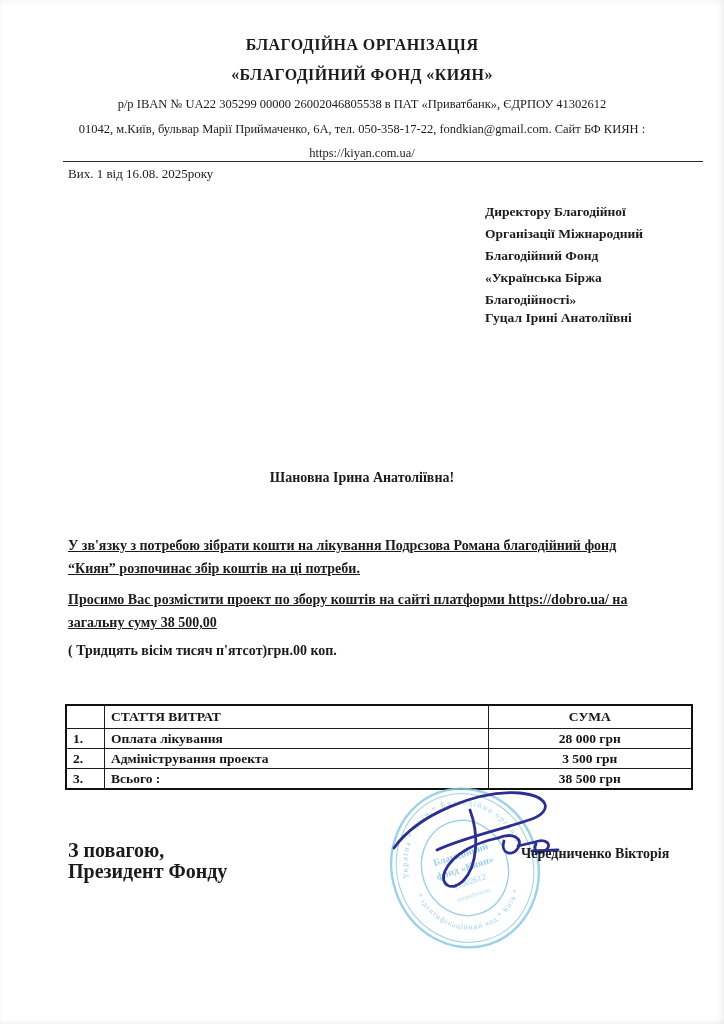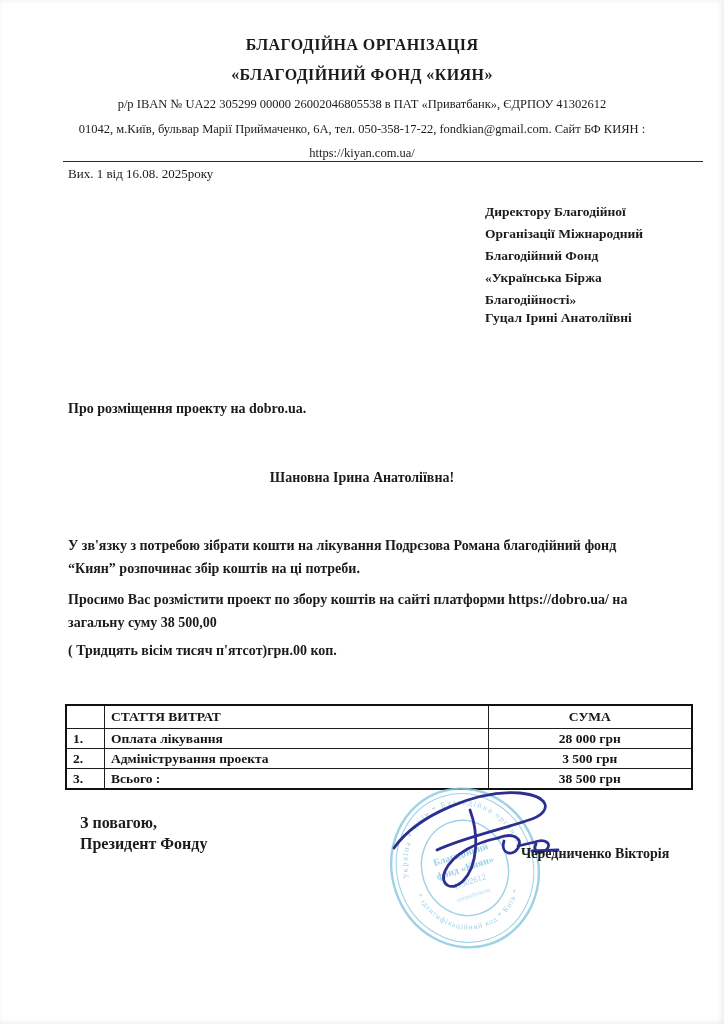--- a/index.html
+++ b/index.html
@@ -16,36 +16,36 @@
   .ctr{text-align:center;width:724px;left:0;}
   .b{font-weight:bold;}
   .hdr-title{font-size:16px;letter-spacing:.4px;}
   .hdr-sub{font-size:12.5px;}
   .hrule{position:absolute;left:63px;top:161px;width:640px;height:0;border-top:1.6px solid #2a2a2a;}
   .ref{font-size:13px;}
   .recipient{left:485px;top:201px;width:210px;font-size:13.5px;line-height:22px;}
   .person{left:485px;top:310px;font-size:13.5px;}
   .subject{left:68px;top:401px;font-size:14px;}
   .salutation{top:470px;font-size:14px;}
-  .para{left:68px;width:592px;font-size:14px;line-height:23px;text-align:left;}
+  .para{left:68px;width:592px;font-size:14px;line-height:23px;text-align:left;text-decoration:underline;}
   .p1{top:534px;}
   .p2{top:588px;}
   .words{left:68px;top:643px;font-size:14px;}
   table.costs{
     position:absolute;left:65px;top:704px;width:628px;
     border-collapse:collapse;font-size:13.5px;font-weight:bold;
     color:#161616;
   }
   table.costs td{border:1px solid #1d1d1d;padding:1px 6px;height:17px;line-height:16px;}
   table.costs tr.head td{border-top:2px solid #111;height:20px;}
   table.costs{border:2px solid #111;font-family:Liberation Serif, serif;}
   td.c-num{width:26px;text-align:left;padding-left:5px;}
   td.c-desc{width:388px;}
   td.c-sum{width:200px;text-align:center;}
-  .closing{left:68px;top:812px;font-size:16px;line-height:21px;margin-left:12px;}
+  .closing{left:68px;top:840px;font-size:20px;line-height:21px;}
   .signer{left:521px;top:846px;font-size:14px;}
   .stamp-svg{left:386px;top:783px;}
   .sig-svg{left:382px;top:780px;}
 </style>
 </head>
 <body>
 
 <div class="page">
 
   <div class="abs ctr b hdr-title" style="top:36px;font-family:Liberation Serif, serif;">БЛАГОДІЙНА ОРГАНІЗАЦІЯ</div>
@@ -58,21 +58,20 @@
 
   <div class="abs b recipient">
     <div>Директору Благодійної</div>
     <div>Організації Міжнародний</div>
     <div>Благодійний Фонд</div>
     <div>«Українська Біржа</div>
     <div>Благодійності»</div>
   </div>
   <div class="abs b person">Гуцал Ірині Анатоліївні</div>
 
-  <div class="abs b subject">Про розміщення проекту на dobro.ua.</div>
   <div class="abs ctr b salutation">Шановна Ірина Анатоліївна!</div>
 
   <div class="abs b para p1">У зв'язку з потребою зібрати кошти на лікування Подрєзова Романа благодійний фонд “Киян” розпочинає збір коштів на ці потреби.</div>
   <div class="abs b para p2">Просимо Вас розмістити проект по збору коштів на сайті платформи  https://dobro.ua/  на загальну суму 38 500,00</div>
   <div class="abs b words">( Тридцять вісім  тисяч п'ятсот)грн.00 коп.</div>
 
   <table class="costs">
     <tbody>
       <tr class="head">
         <td class="c-num"></td>

